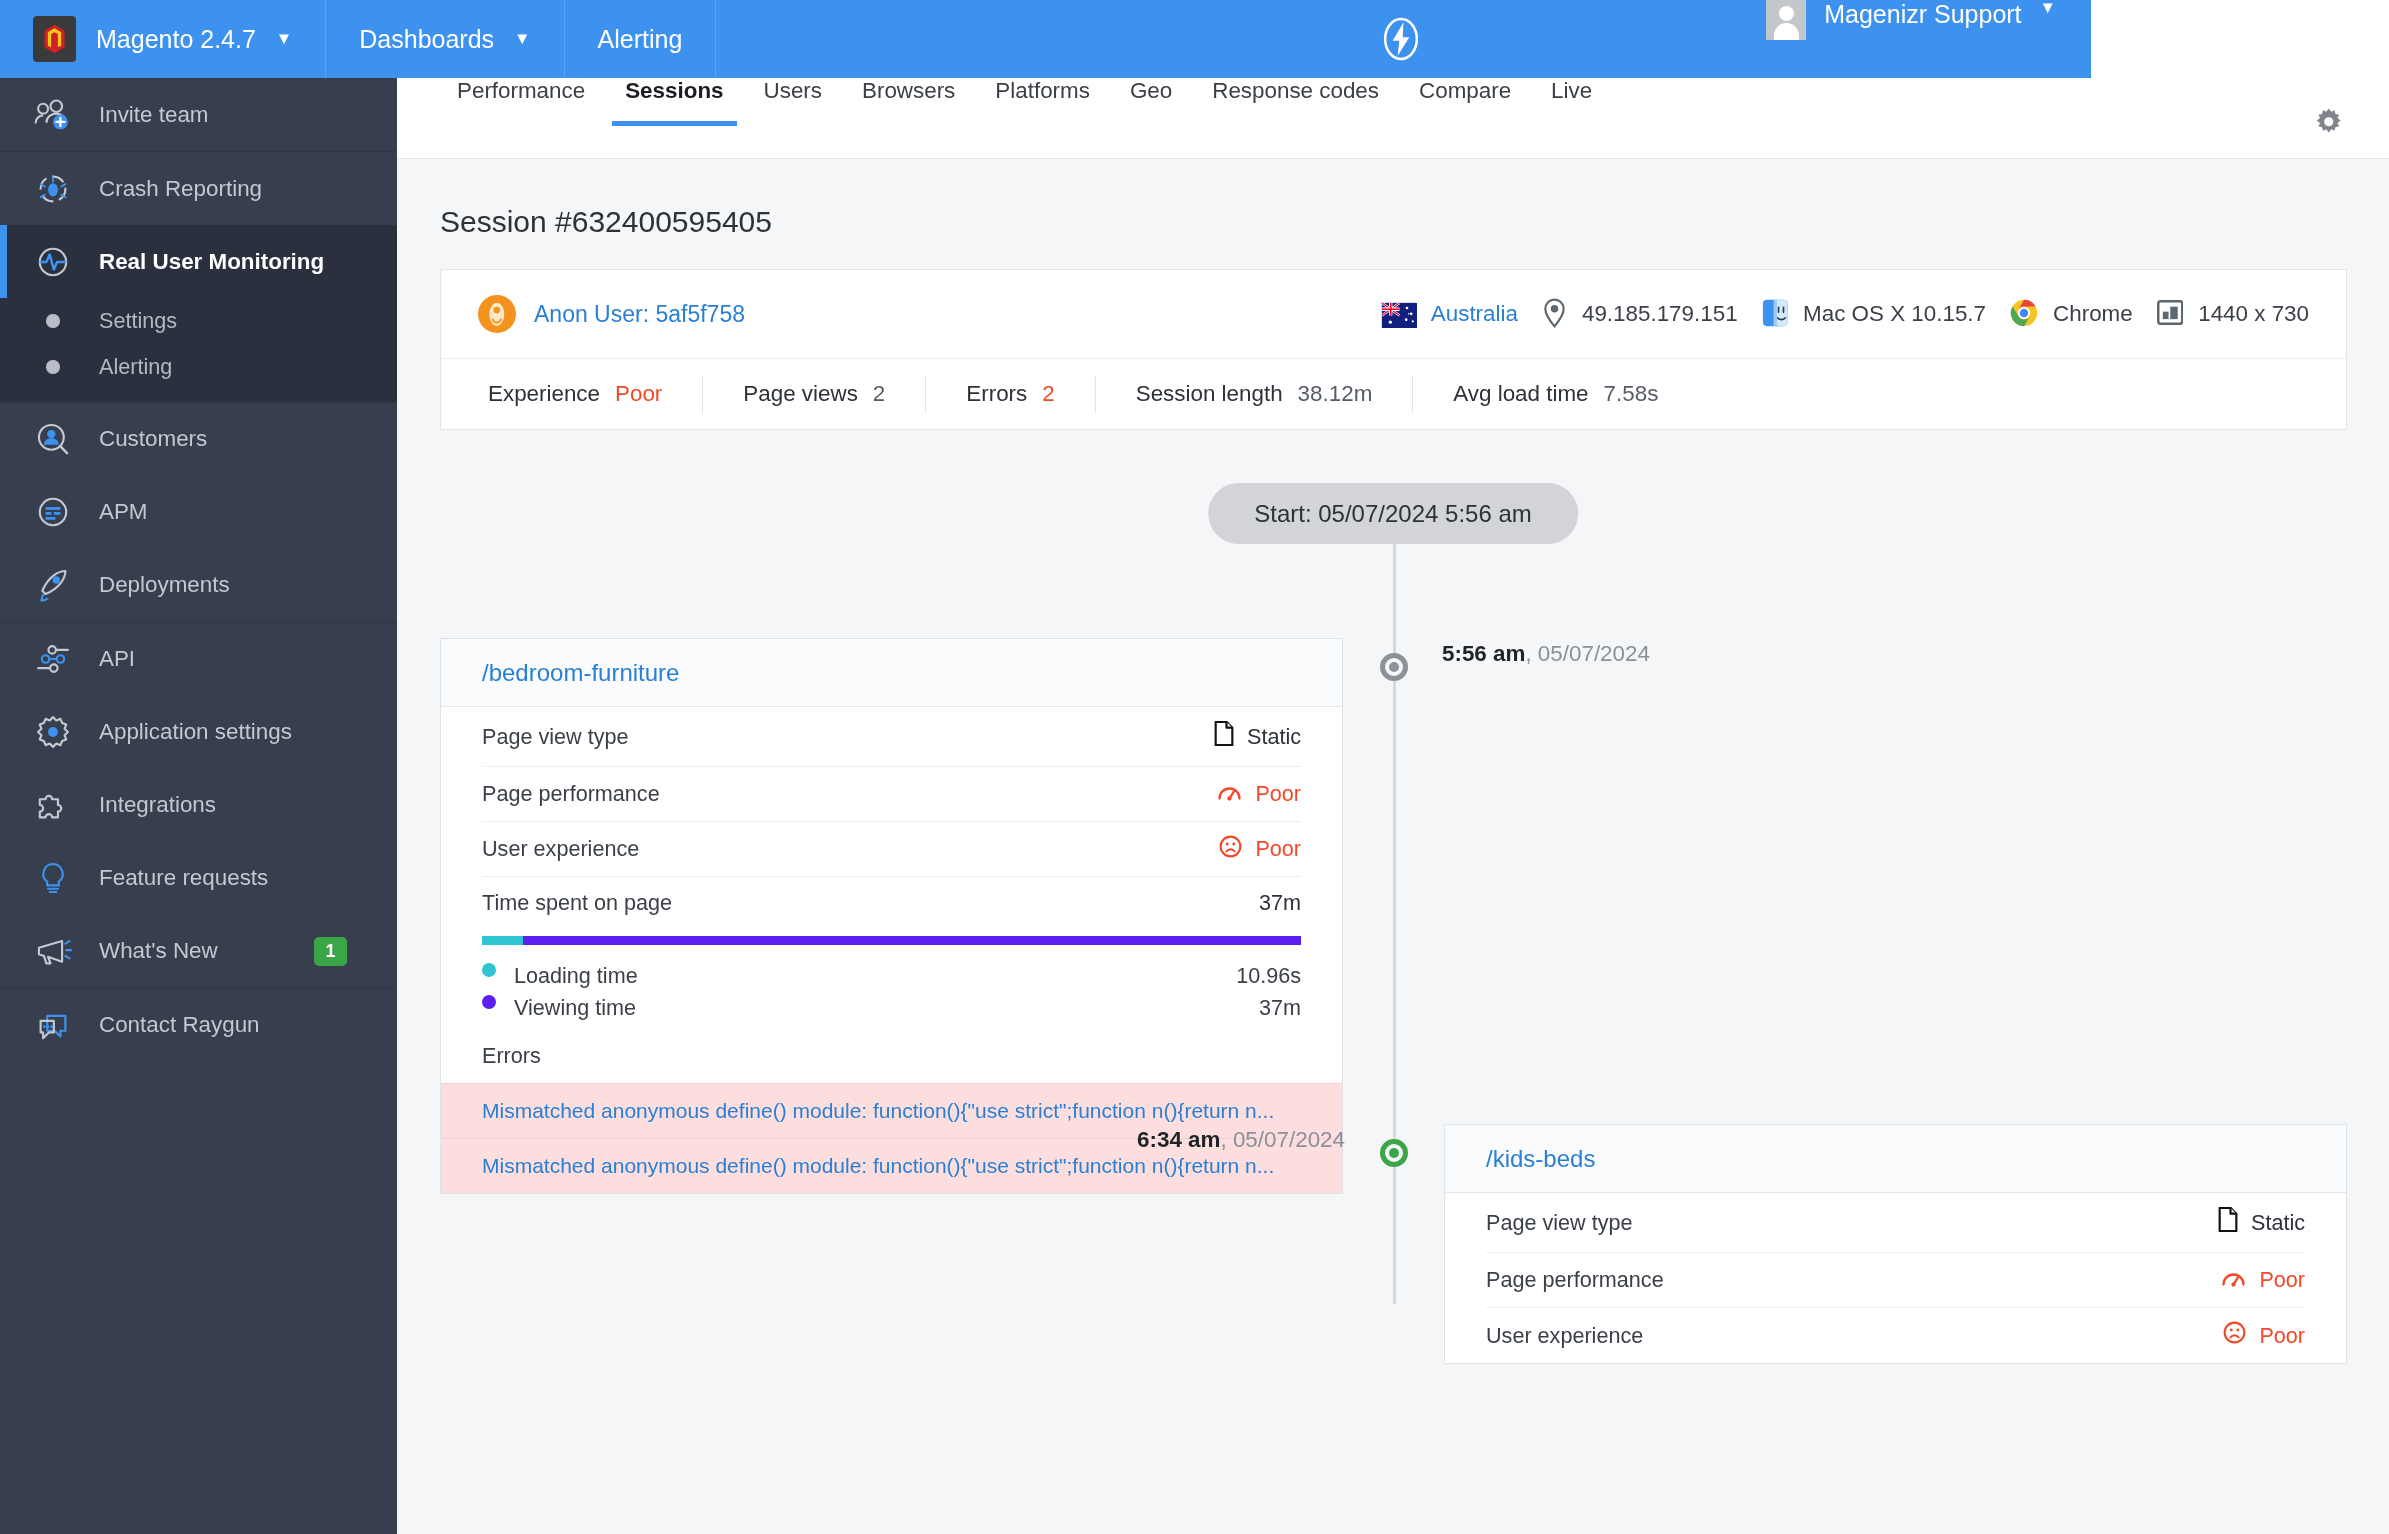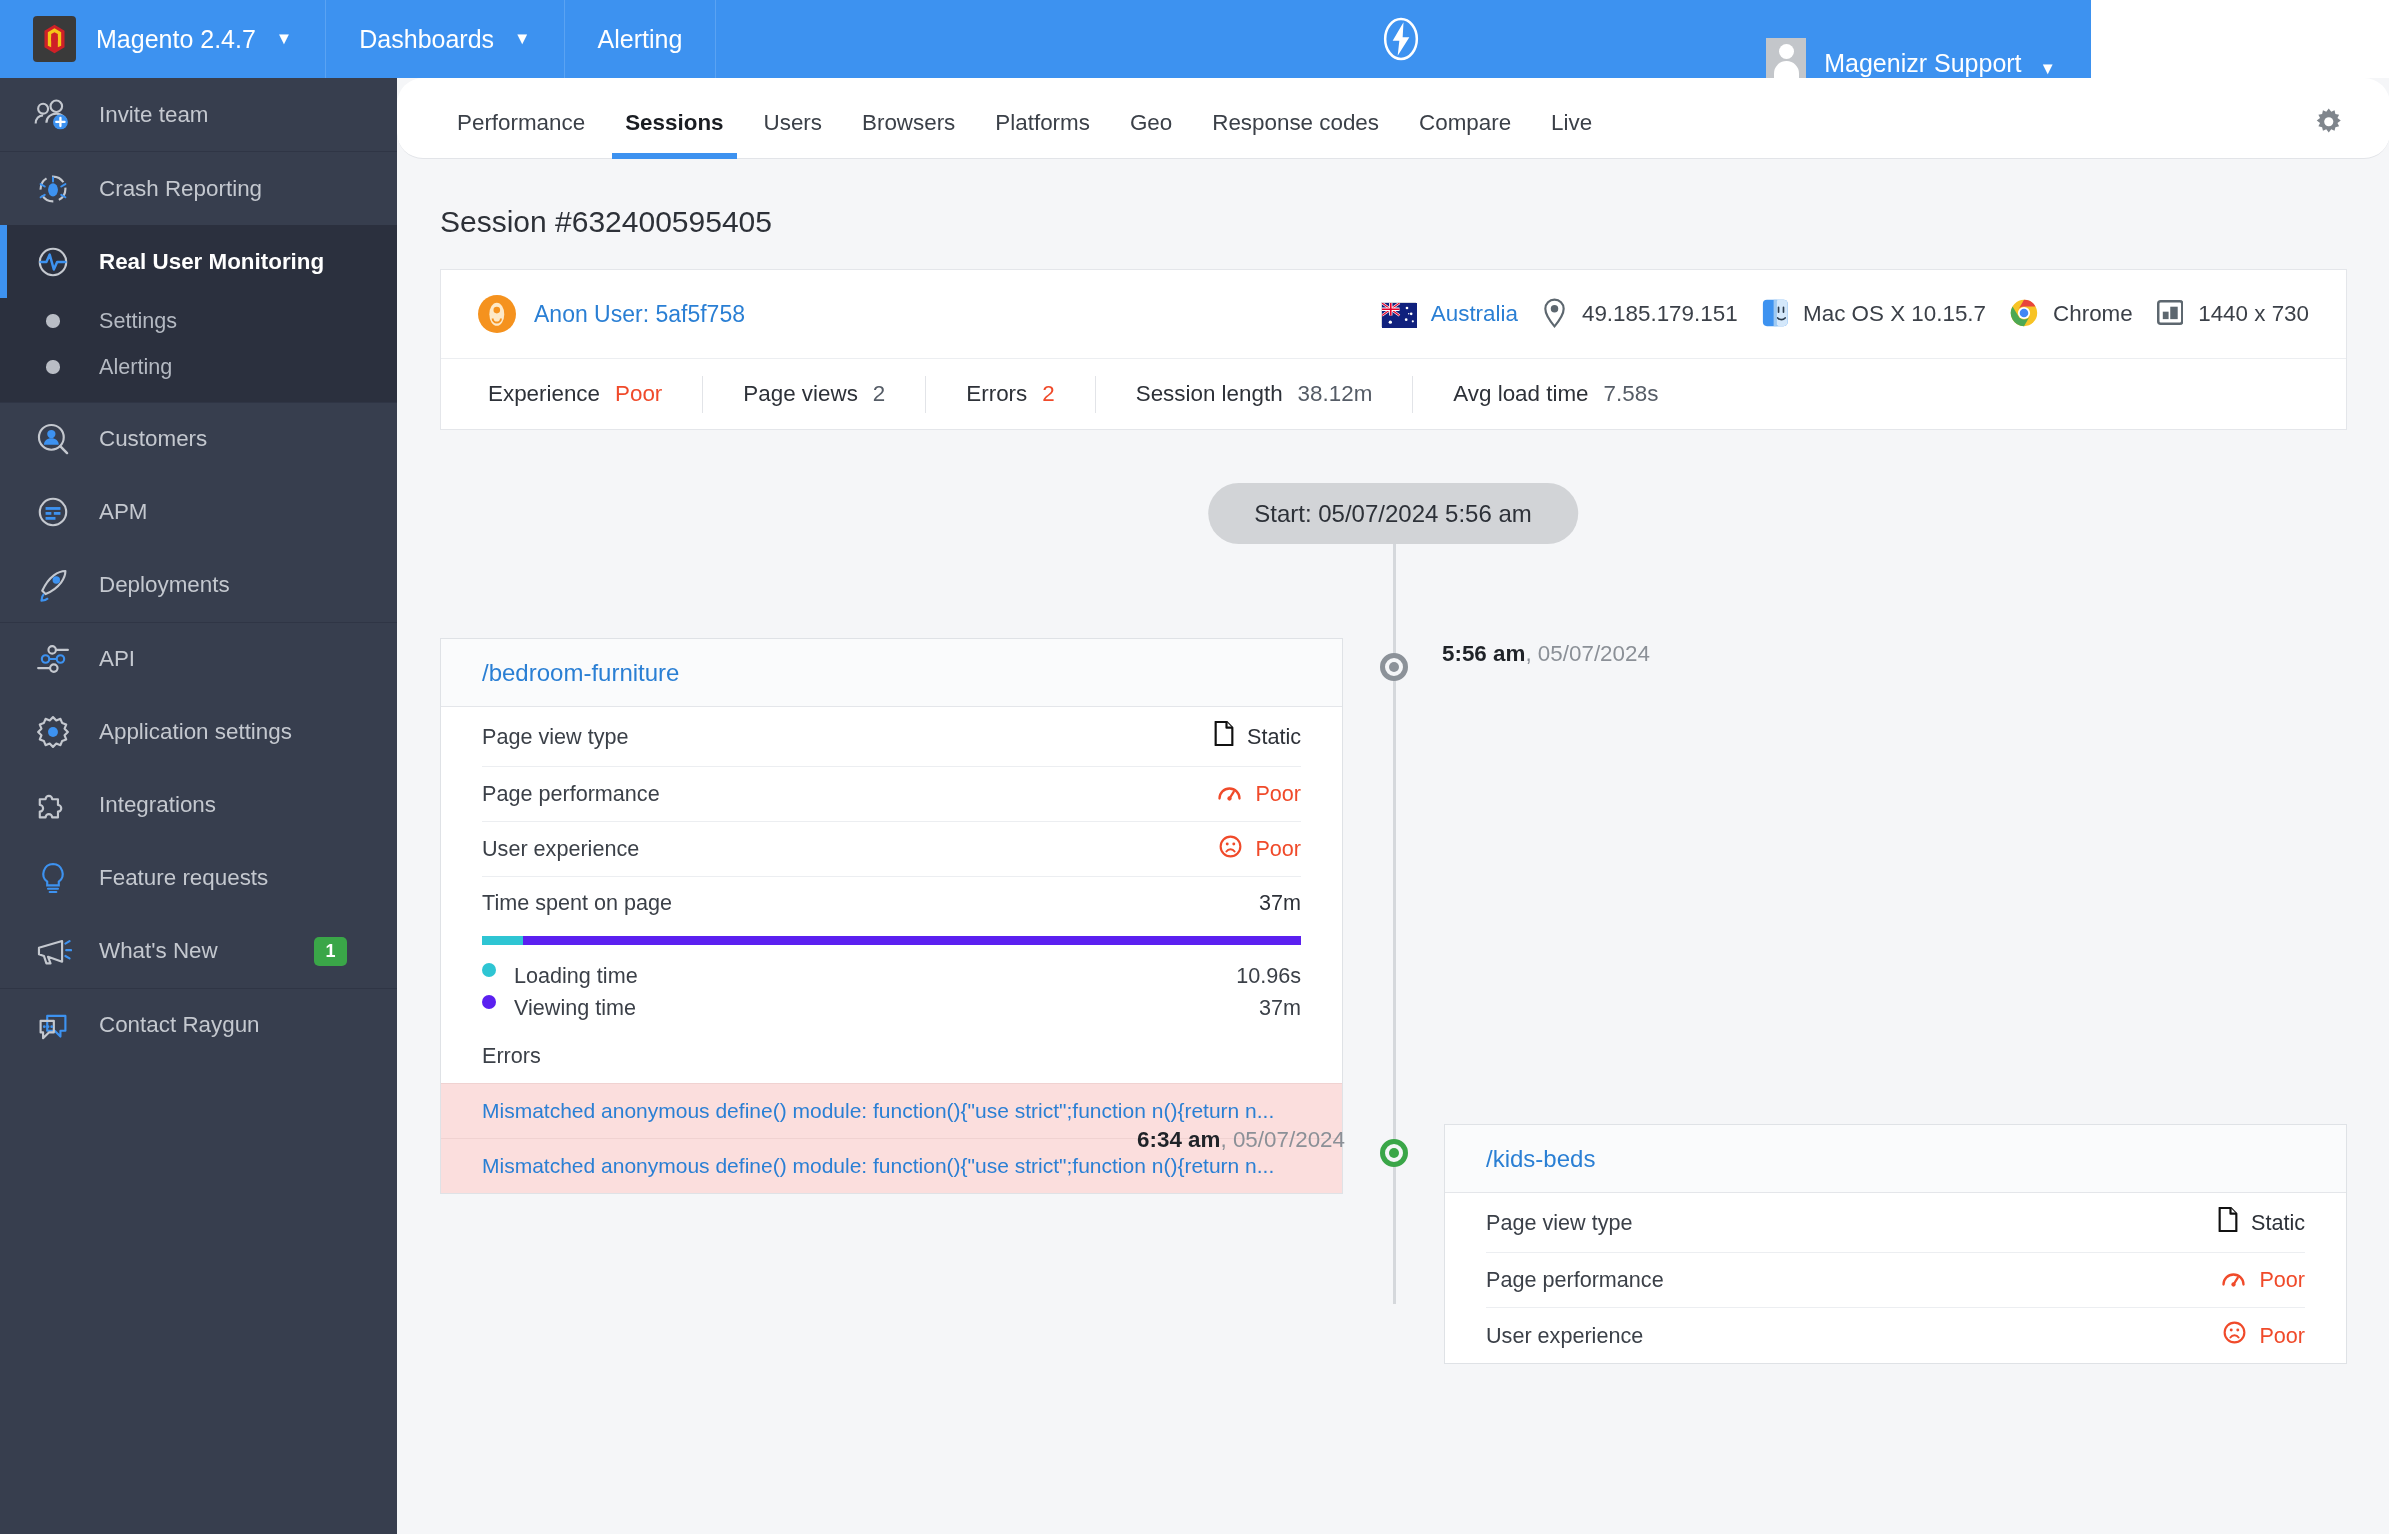--- a/index.html
+++ b/index.html
@@ -25,21 +25,21 @@
     display: flex; align-items: center; justify-content: center; flex: none;
   }
   .tb-text { color: #ffffff; font-size: 25px; white-space: nowrap; }
   .caret { color: #ffffff; font-size: 16.6px; line-height: 1; }
   .tb-spacer { flex: 1; height: 78px; }
   .bolt-wrap {
     position: absolute; left: 1376px; top: 14px; width: 50px; height: 50px;
   }
   .user-area {
     position: absolute; right: 35px; top: 0; height: 78px;
-    display: flex; align-items: flex-end; gap: 18px;
+    display: flex; align-items: flex-start; gap: 18px;
   }
   .avatar {
     width: 40px; height: 40px; background: #c3c6ca; position: relative; overflow: hidden; flex:none;
   }
   .avatar::before {
     content: ""; position: absolute; left: 12.4px; top: 5.8px; width: 15px; height: 15px;
     border-radius: 50%; background: #fff;
   }
   .avatar::after {
     content: ""; position: absolute; left: 7.5px; top: 23px; width: 25px; height: 23px;
@@ -85,21 +85,21 @@
     padding: 3.3px 11.6px; line-height: 1.25;
   }
 
   
   .main {
     position: absolute; left: 397px; top: 78px; width: 1993px; height: 1457px;
     background: #f5f6f8;
   }
   .tabbar {
     height: 81px; background: #ffffff; border-bottom: 0.8px solid #e2e4e8;
-    display: flex; align-items: flex-end; padding: 0 40px; position: relative; border-radius: 26px;
+    display: flex; align-items: flex-start; padding: 0 40px; position: relative;
   }
   .tab {
     font-size: 22.4px; color: #3b4048; padding: 0 20px 21.6px 20px; cursor: pointer;
     white-space: nowrap; position: relative;
   }
   .tab.active { font-weight: bold; color: #1a1d22; }
   .tab.active::after {
     content: ""; position: absolute; left: 6.6px; right: 6.6px; bottom: -0.8px; height: 5.8px;
     background: #3d92f0;
   }

